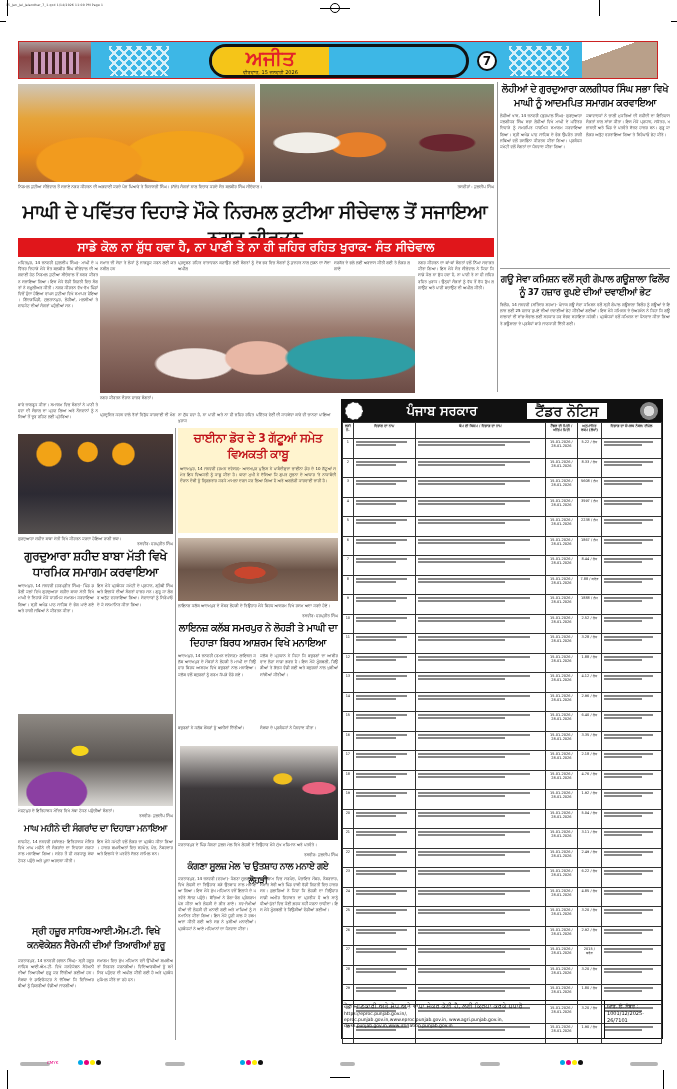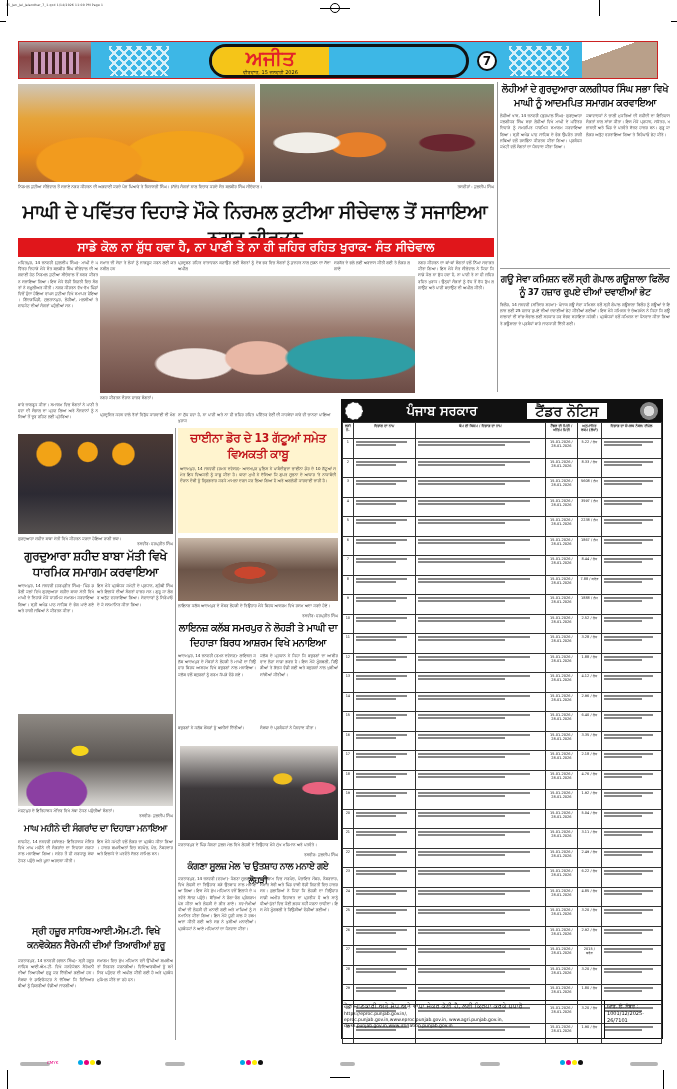--- a/index.html
+++ b/index.html
@@ -700,21 +700,21 @@
       <div>1001/12/2025-26/7101</div>
     </div>
   </div>
 </div>
 
 <div class="abs photo ph-kirtan" style="left:18px;top:434px;width:155px;height:100px"></div>
 <div class="abs caption" style="left:18px;top:536px;width:155px">ਗੁਰਦੁਆਰਾ ਸ਼ਹੀਦ ਬਾਬਾ ਮੱਤੀ ਵਿਖੇ ਕੀਰਤਨ ਕਰਦਾ ਹੋਇਆ ਰਾਗੀ ਜਥਾ।</div>
 <div class="abs credit" style="left:100px;top:541px;width:73px">ਤਸਵੀਰ: ਹਰਪ੍ਰੀਤ ਸਿੰਘ</div>
 
 <div class="abs yellow-box" style="left:178px;top:428px;width:160px;height:105px"></div>
-<div class="abs head" style="left:180px;top:430px;width:156px;font-size:12px;line-height:16px;color:#c0131a">ਚਾਈਨਾ ਡੋਰ ਦੇ 13 ਗੱਟੂਆਂ ਸਮੇਤ ਵਿਅਕਤੀ ਕਾਬੂ</div>
+<div class="abs head" style="left:180px;top:430px;width:156px;font-size:12px;line-height:16px;color:#c0131a">ਚਾਈਨਾ ਡੋਰ ਦੇ 3 ਗੱਟੂਆਂ ਸਮੇਤ ਵਿਅਕਤੀ ਕਾਬੂ</div>
 <div class="abs body-col" style="left:180px;top:466px;width:156px;height:64px" data-filler="ਆਦਮਪੁਰ, 14 ਜਨਵਰੀ (ਰਮਨ ਦਵੇਸਰ)- ਆਦਮਪੁਰ ਪੁਲਿਸ ਨੇ ਪਾਬੰਦੀਸ਼ੁਦਾ ਚਾਈਨਾ ਡੋਰ ਦੇ 10 ਗੱਟੂਆਂ ਸਮੇਤ ਇਕ ਵਿਅਕਤੀ ਨੂੰ ਕਾਬੂ ਕੀਤਾ ਹੈ। ਥਾਣਾ ਮੁਖੀ ਨੇ ਦੱਸਿਆ ਕਿ ਗੁਪਤ ਸੂਚਨਾ ਦੇ ਆਧਾਰ 'ਤੇ ਨਾਕਾਬੰਦੀ ਦੌਰਾਨ ਦੋਸ਼ੀ ਨੂੰ ਗ੍ਰਿਫ਼ਤਾਰ ਕਰਕੇ ਮਾਮਲਾ ਦਰਜ ਕਰ ਲਿਆ ਗਿਆ ਹੈ ਅਤੇ ਅਗਲੇਰੀ ਕਾਰਵਾਈ ਜਾਰੀ ਹੈ।"></div>
 
 <div class="abs head" style="left:18px;top:548px;width:155px;font-size:12px;line-height:16px">ਗੁਰਦੁਆਰਾ ਸ਼ਹੀਦ ਬਾਬਾ ਮੱਤੀ ਵਿਖੇ ਧਾਰਮਿਕ ਸਮਾਗਮ ਕਰਵਾਇਆ</div>
 <div class="abs body-col" style="left:18px;top:583px;width:76px;height:125px" data-filler="ਆਦਮਪੁਰ, 14 ਜਨਵਰੀ (ਹਰਪ੍ਰੀਤ ਸਿੰਘ)- ਪਿੰਡ ਡਰੋਲੀ ਕਲਾਂ ਵਿਖੇ ਗੁਰਦੁਆਰਾ ਸ਼ਹੀਦ ਬਾਬਾ ਮੱਤੀ ਵਿਖੇ ਮਾਘੀ ਦੇ ਦਿਹਾੜੇ ਮੌਕੇ ਧਾਰਮਿਕ ਸਮਾਗਮ ਕਰਵਾਇਆ ਗਿਆ। ਸ੍ਰੀ ਅਖੰਡ ਪਾਠ ਸਾਹਿਬ ਦੇ ਭੋਗ ਪਾਏ ਗਏ ਅਤੇ ਰਾਗੀ ਜਥਿਆਂ ਨੇ ਕੀਰਤਨ ਕੀਤਾ।"></div>
 <div class="abs body-col" style="left:97px;top:583px;width:76px;height:125px" data-filler="ਇਸ ਮੌਕੇ ਪ੍ਰਬੰਧਕ ਕਮੇਟੀ ਦੇ ਪ੍ਰਧਾਨ, ਗ੍ਰੰਥੀ ਸਿੰਘ ਅਤੇ ਇਲਾਕੇ ਦੀਆਂ ਸੰਗਤਾਂ ਹਾਜ਼ਰ ਸਨ। ਗੁਰੂ ਕਾ ਲੰਗਰ ਅਤੁੱਟ ਵਰਤਾਇਆ ਗਿਆ। ਸੇਵਾਦਾਰਾਂ ਨੂੰ ਸਿਰੋਪਾਓ ਦੇ ਕੇ ਸਨਮਾਨਿਤ ਕੀਤਾ ਗਿਆ।"></div>
 
 <div class="abs photo ph-bonfire" style="left:178px;top:538px;width:160px;height:63px"></div>
 <div class="abs caption" style="left:178px;top:603px;width:160px">ਲਾਇਨਜ਼ ਕਲੱਬ ਆਦਮਪੁਰ ਦੇ ਮੈਂਬਰ ਲੋਹੜੀ ਦੇ ਤਿਉਹਾਰ ਮੌਕੇ ਬਿਰਧ ਆਸ਼ਰਮ ਵਿਖੇ ਰਸਮ ਅਦਾ ਕਰਦੇ ਹੋਏ।</div>
 <div class="abs credit" style="left:270px;top:613px;width:68px">ਤਸਵੀਰ: ਹਰਪ੍ਰੀਤ ਸਿੰਘ</div>
 <div class="abs head" style="left:178px;top:620px;width:160px;font-size:10px;line-height:15px">ਲਾਇਨਜ਼ ਕਲੱਬ ਸਮਰਪੁਰ ਨੇ ਲੋਹੜੀ ਤੇ ਮਾਘੀ ਦਾ ਦਿਹਾੜਾ ਬਿਰਧ ਆਸ਼ਰਮ ਵਿਖੇ ਮਨਾਇਆ</div>

